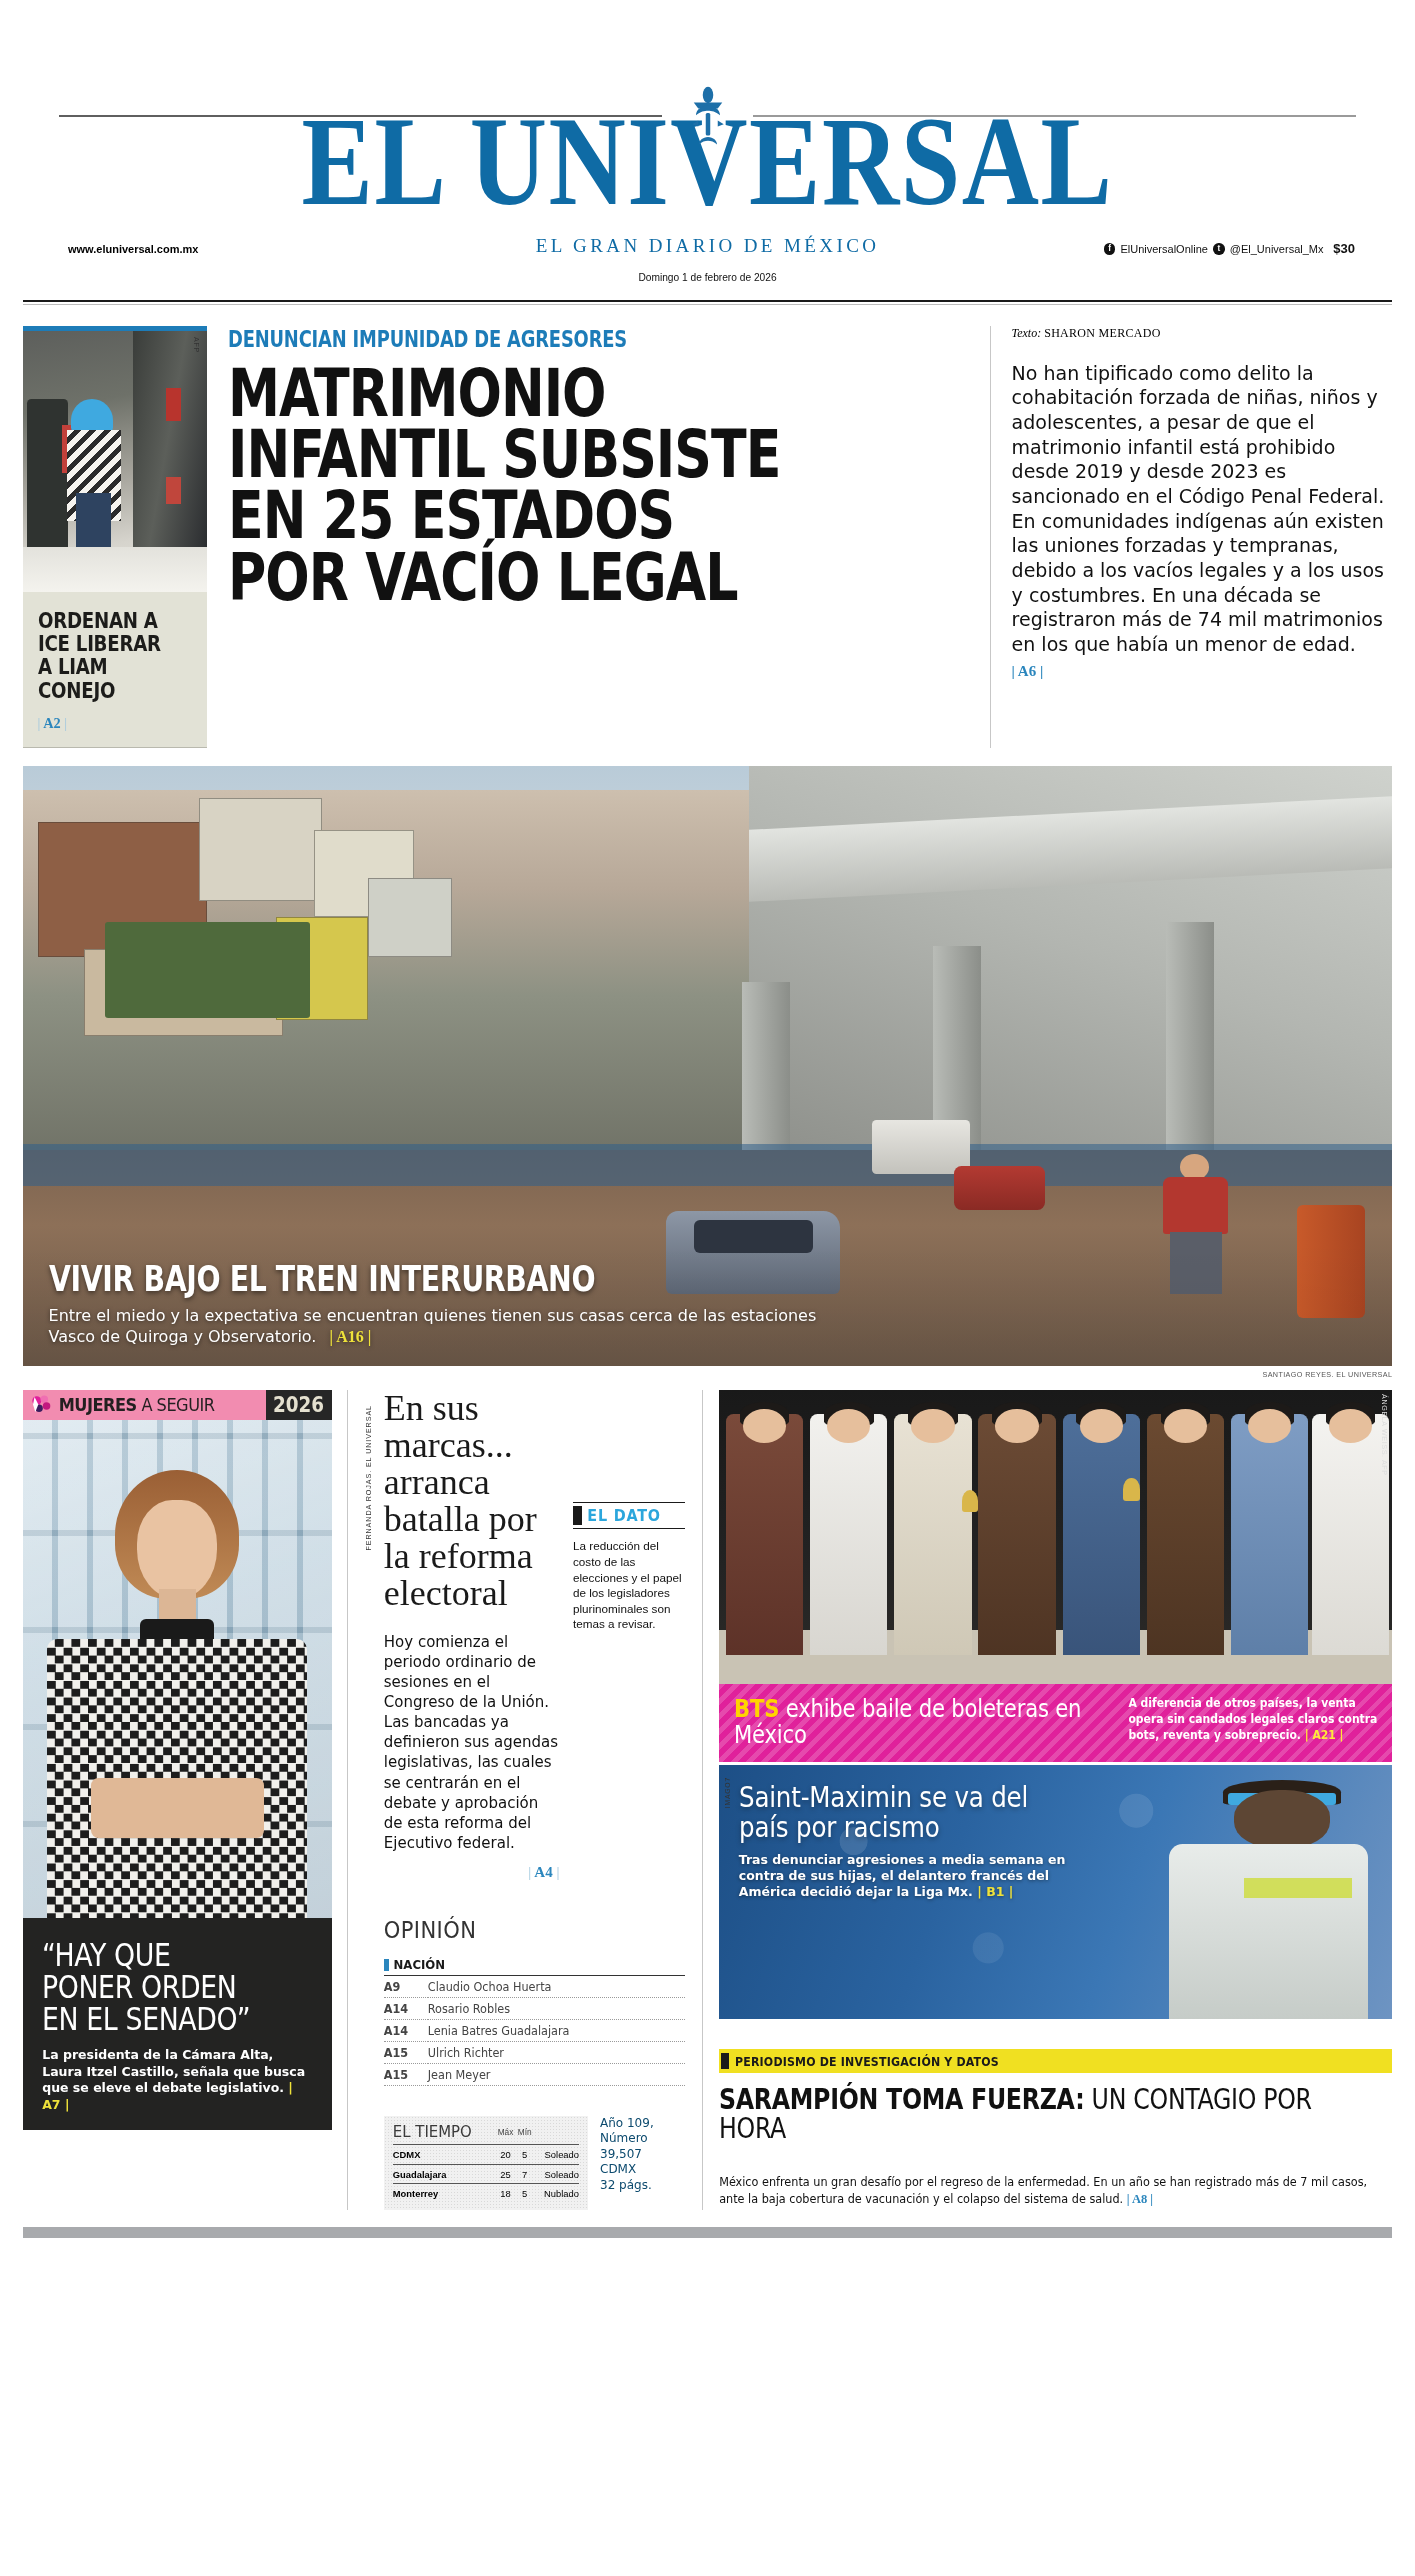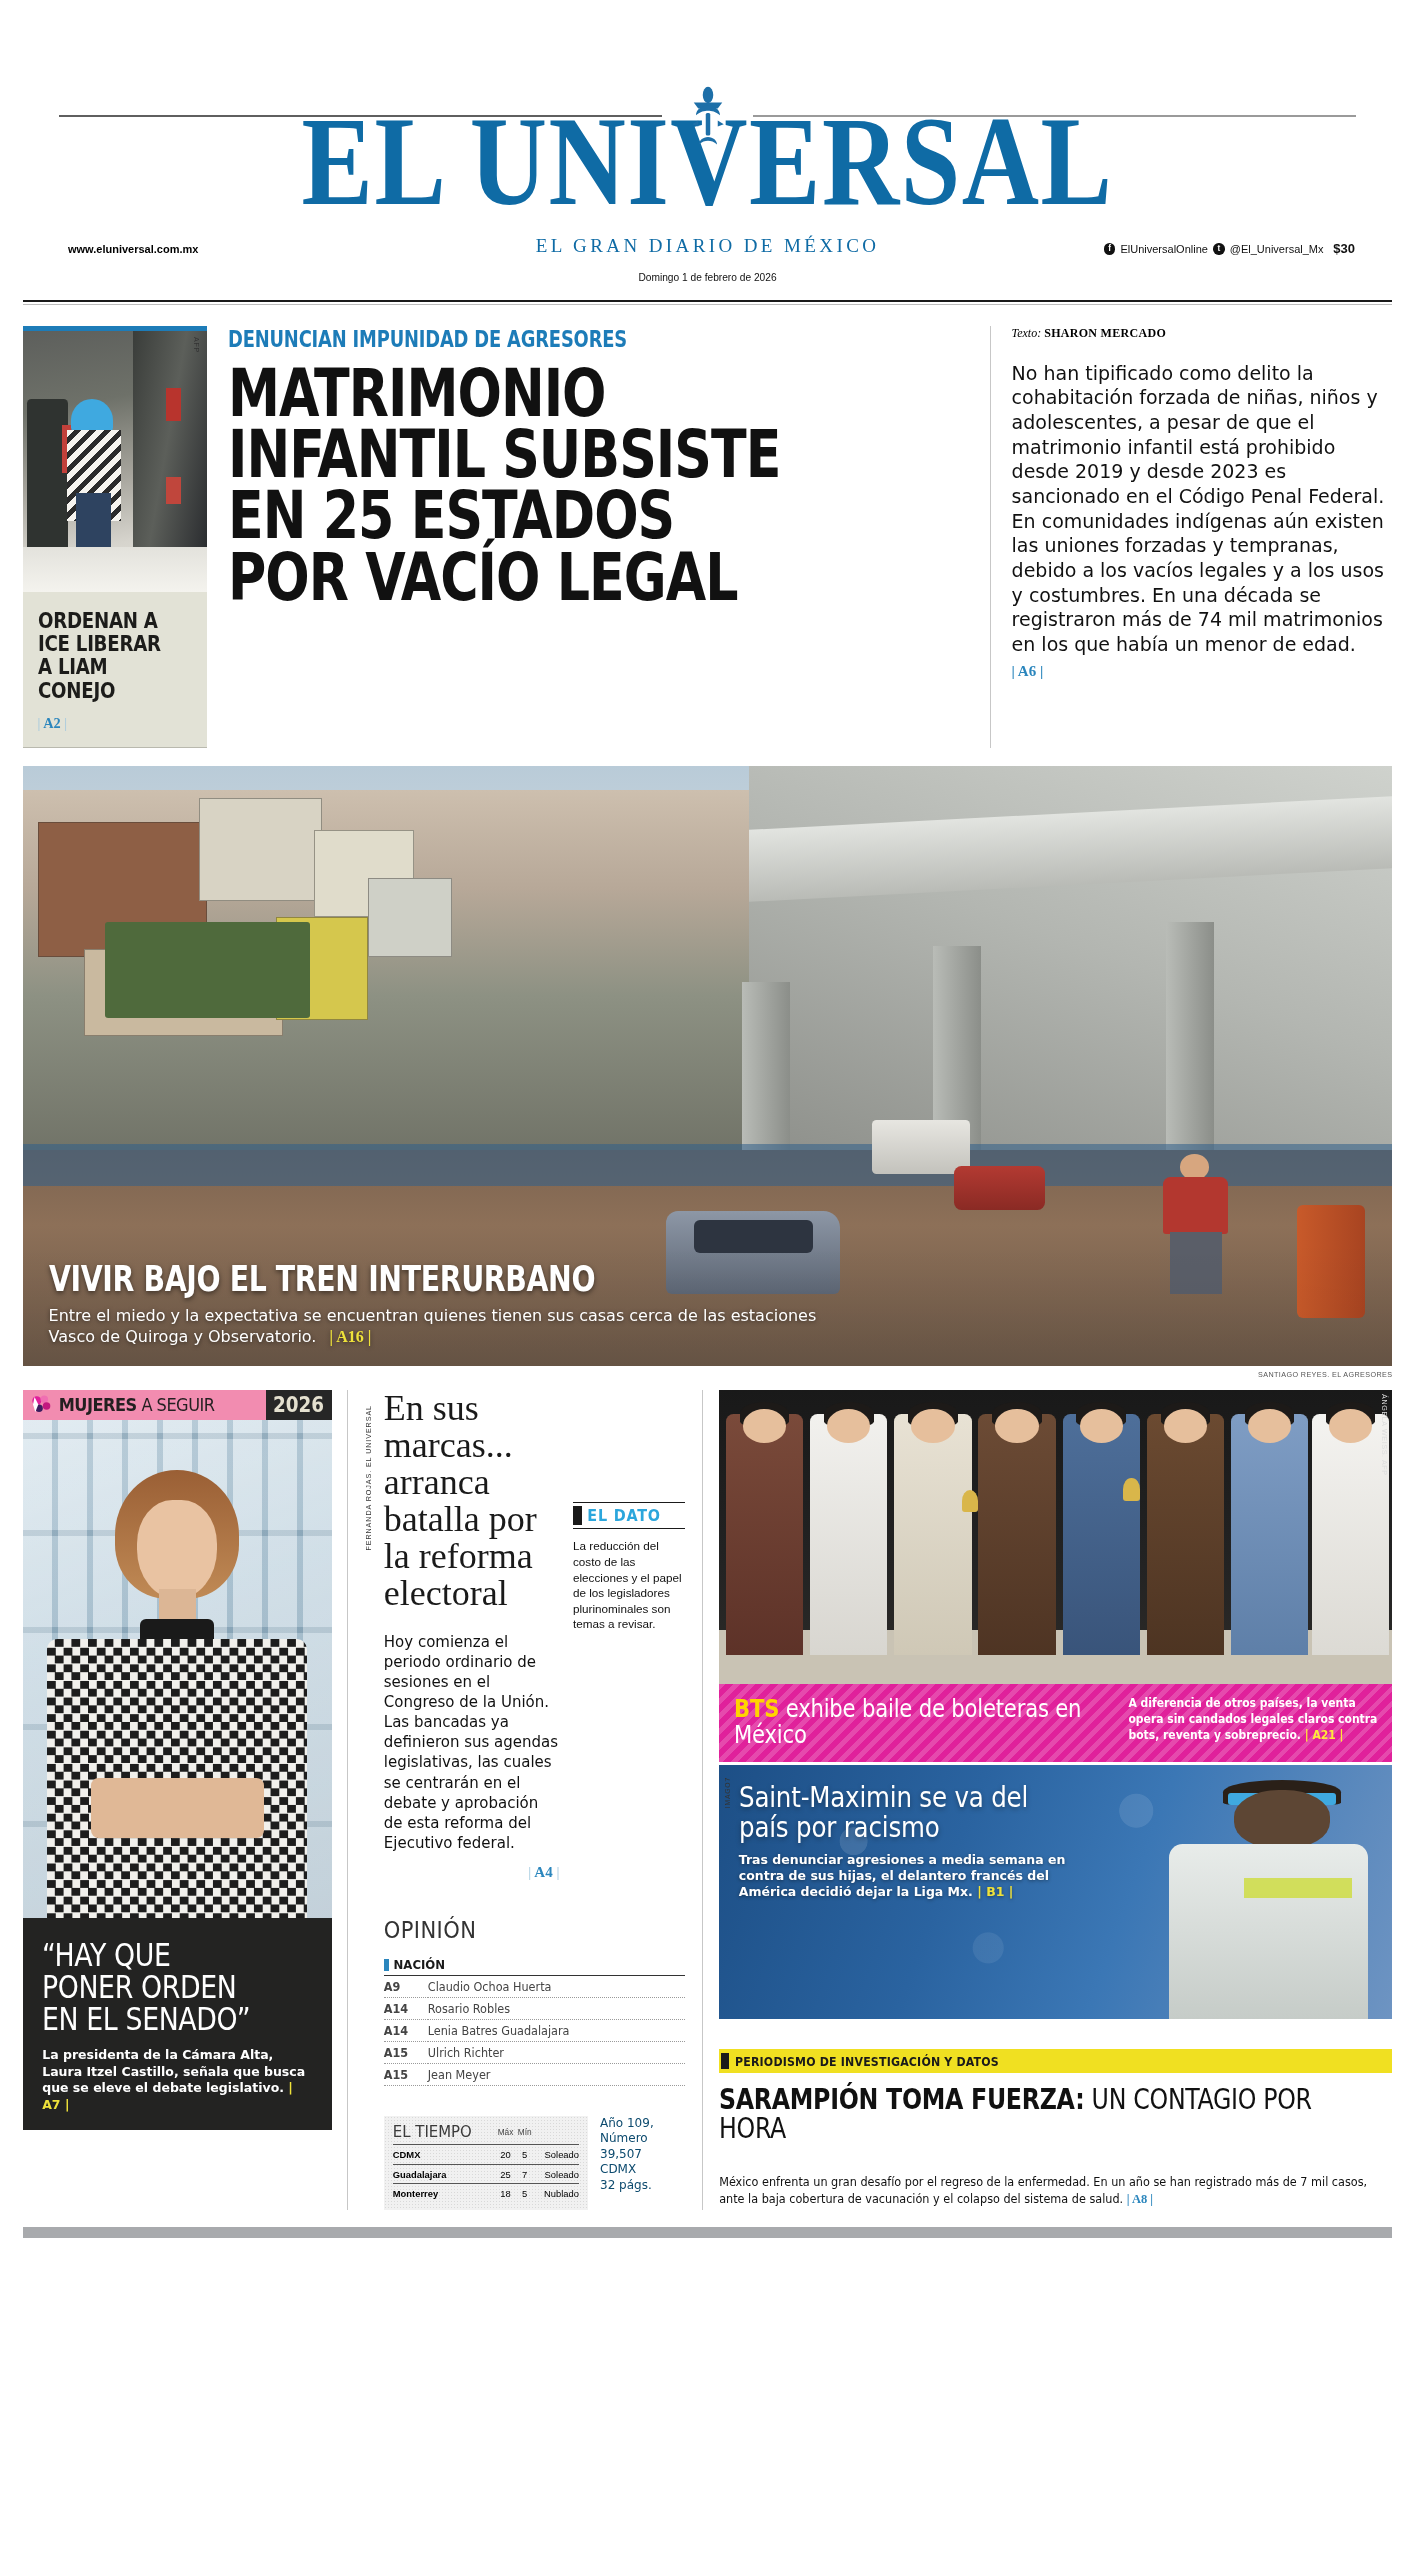--- a/index.html
+++ b/index.html
@@ -155,21 +155,21 @@
   }
   .lead-head {
     font-family: "DejaVu Sans Condensed","Liberation Sans",sans-serif;
     font-weight: bold; color: #111; font-size: 66px; line-height: 0.93;
     letter-spacing: -1.1px; transform: scaleX(0.88); transform-origin: left top;
     width: 113%;
   }
   .lead-right { width: 400px; border-left: 0.8px solid #c7c7c7; padding-left: 21px; }
   .byline { font-size: 12px; margin-bottom: 19.6px; font-family:"Liberation Serif",serif;}
   .byline i { font-style: italic; }
-  .byline b { font-weight: bold; letter-spacing: 0.3px; }
+  .byline b { font-weight: normal; letter-spacing: 0.3px; }
   .lead-dek {
     font-size: 19px; line-height: 1.30; color: #111;
     font-family: "DejaVu Sans","Liberation Sans",sans-serif;
   }
   .lead-dek .pg {
     color: #2b86bd; font-weight: bold; font-family:"Liberation Serif",serif; font-size: 15px;
     white-space: nowrap;
   }
 
   
@@ -626,21 +626,21 @@
         <div class="train-head">VIVIR BAJO EL TREN INTERURBANO</div>
         <div class="train-dek">
           <span>Entre el miedo y la expectativa se encuentran quienes tienen sus casas cerca de las estaciones Vasco de Quiroga y Observatorio.</span>
           <span class="pg">
             &nbsp; | <span>A16</span> |
           </span>
         </div>
       </div>
     </div>
   </div>
-  <div class="photo-credit-r">SANTIAGO REYES. EL AGRESORES</div>
+  <div class="photo-credit-r">SANTIAGO REYES. EL UNIVERSAL</div>
 
   <div class="lower">
 
     <div class="col-a">
       <div class="mujeres-bar">
         <div class="mb-pink">
           <svg class="mb-flower" viewBox="0 0 30 28">
             <circle cx="9" cy="9" r="6" fill="#e0219b"></circle>
             <circle cx="19" cy="7" r="5" fill="#f06fb2"></circle>
             <circle cx="22" cy="16" r="5" fill="#c2187f"></circle>

